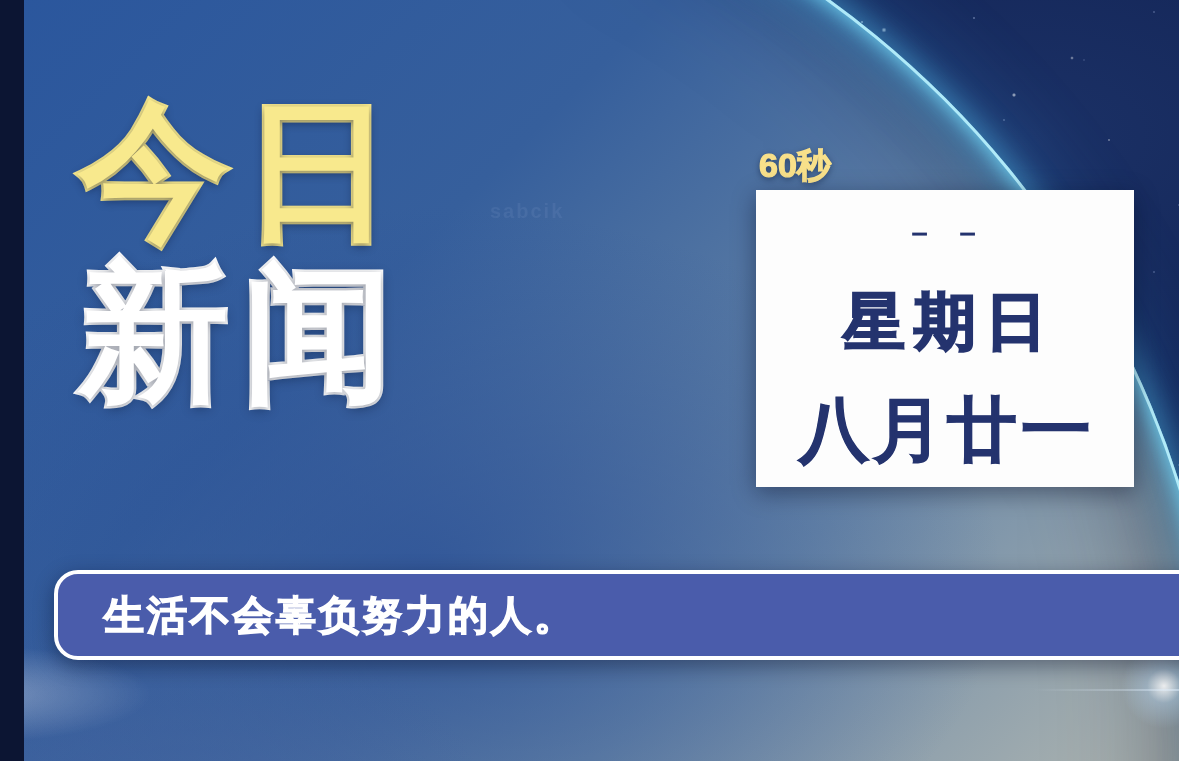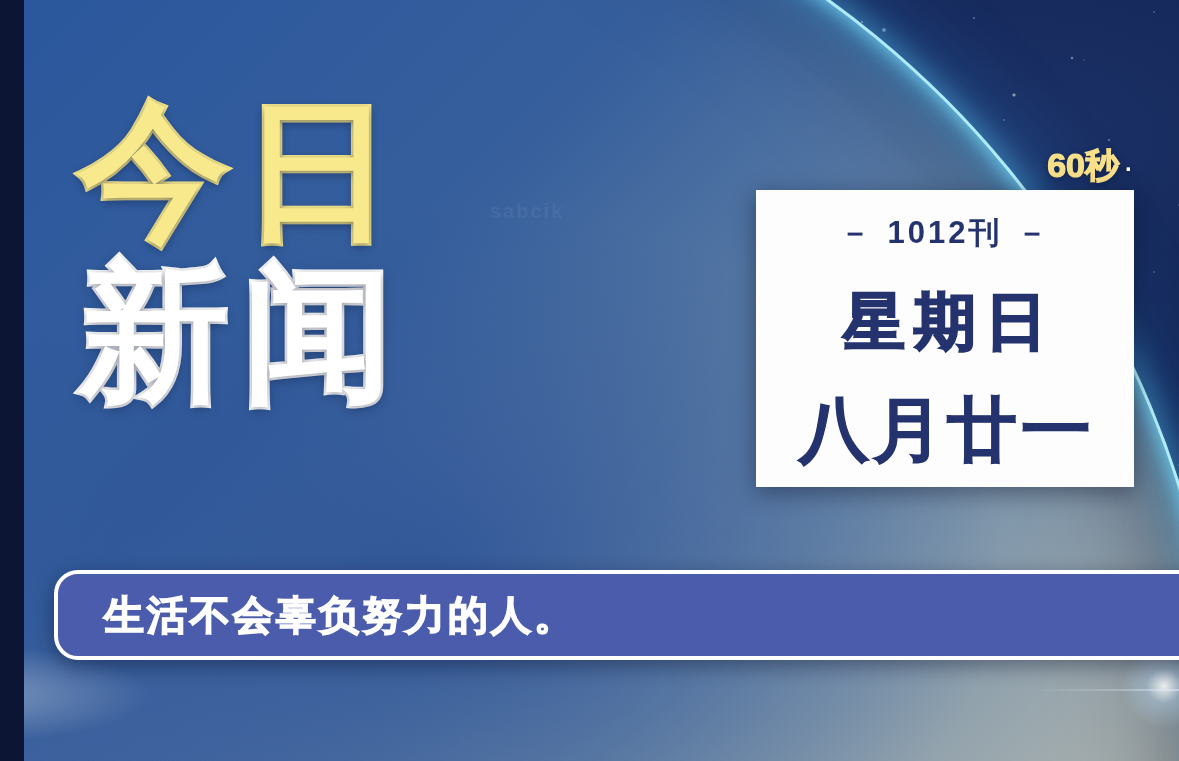--- a/index.html
+++ b/index.html
@@ -211,20 +211,21 @@
   }
 
   .tagline {
     position:absolute;
     left:735px; top:143px;
     width:380px;
     display:flex; align-items:baseline; justify-content:flex-end;
     gap:0;
     white-space:nowrap;
     text-shadow:0 2px 6px rgba(6,14,40,.55);
+    flex-direction:column;
   }
   .tagline .big {
     color:#f8e08a;
     font-size:34px; font-weight:700;
     -webkit-text-stroke:1.2px #f8e08a;
     letter-spacing:0;
   }
   .tagline .dot {
     color:#ffffff;
     font-size:24px; font-weight:700;
@@ -318,21 +319,20 @@
 
 
   <div class="tagline">
     <span class="big">60秒</span>
     <span class="dot">·</span>
   </div>
 
   <div class="info-card">
     <div class="issue">
       <span class="dash">－</span>
-      <span>1012刊</span>
       <span class="dash">－</span>
     </div>
     <div class="weekday">星期日</div>
     <div class="lunar">八月廿一</div>
   </div>
 
   <div class="quote">
     <span class="quote-text">生活不会辜负努力的人。</span>
   </div>
 

